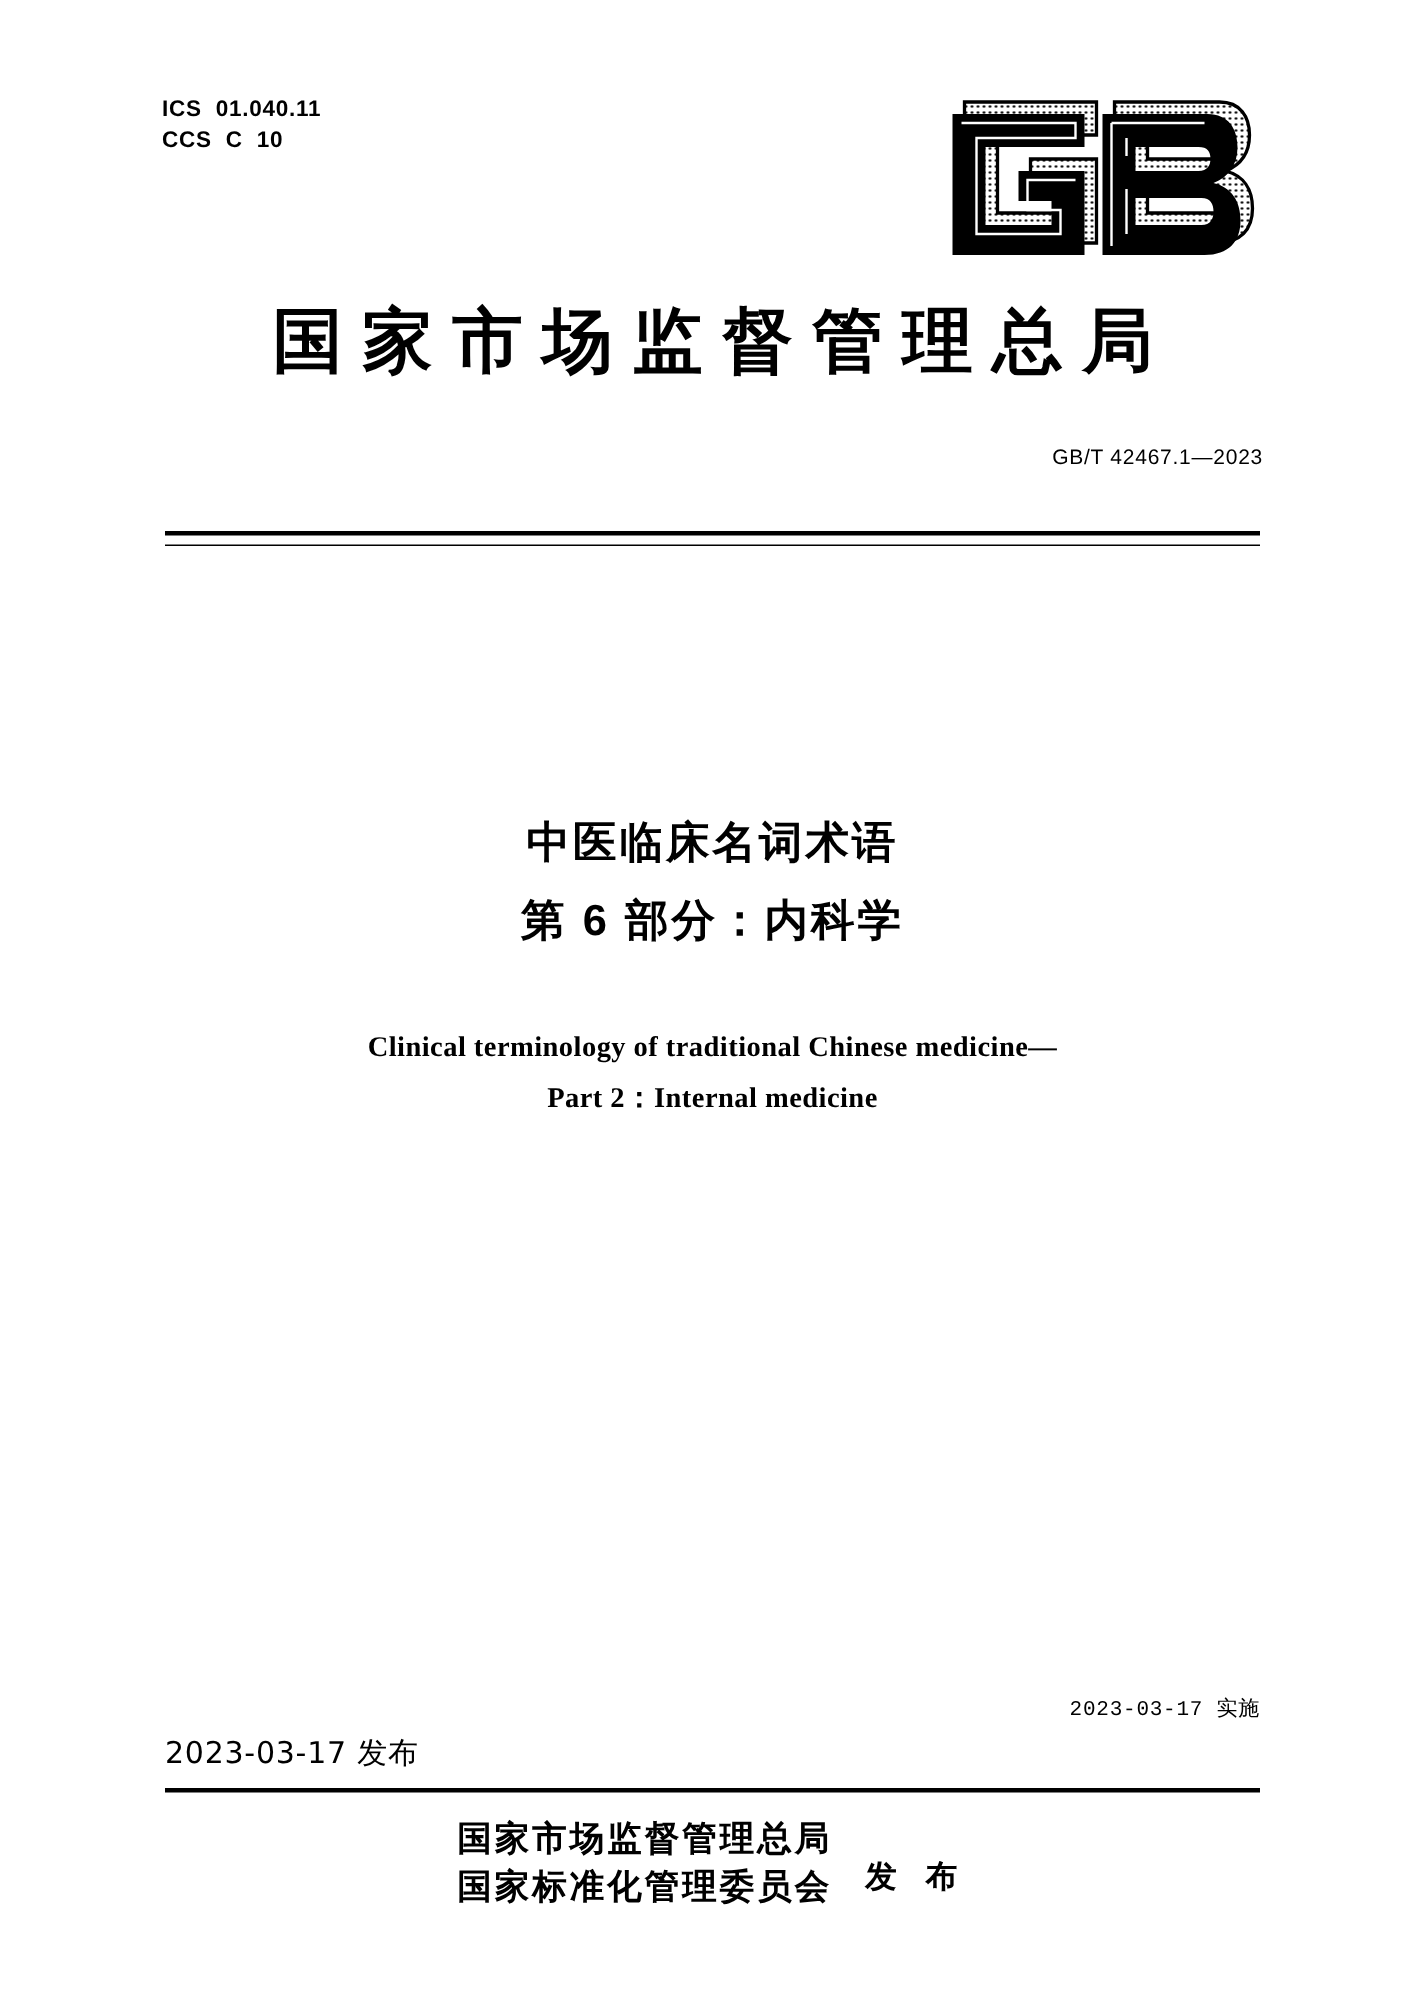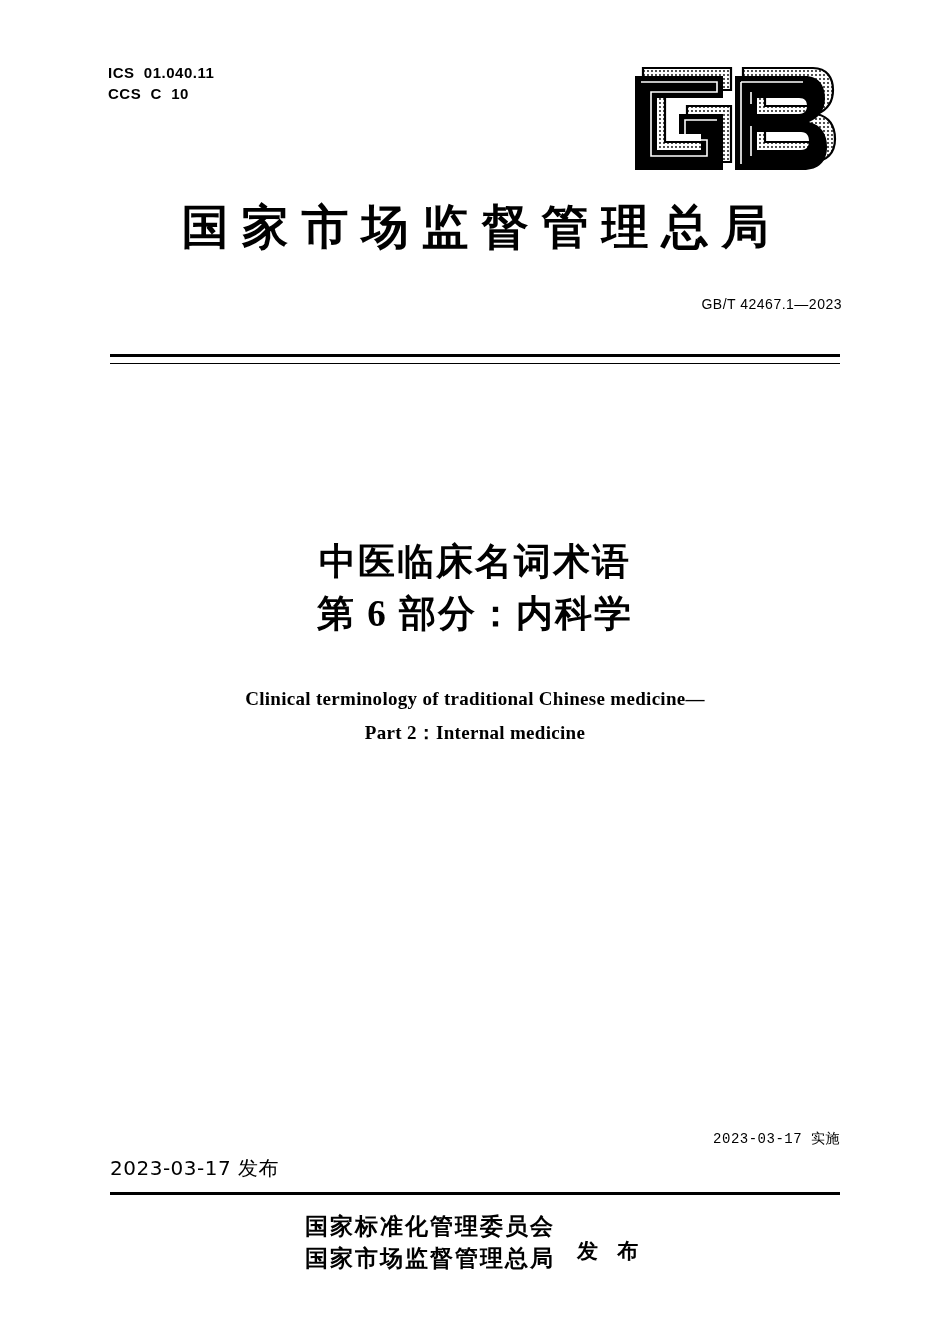--- a/index.html
+++ b/index.html
@@ -87,23 +87,23 @@
     background: #000;
   }
 
   
   .doc-title {
     position: absolute;
     left: 0;
     right: 0;
     top: 512px;
     text-align: center;
-    font-family: Liberation Serif, serif;
-    font-weight: bold;
-    font-size: 37px;
+    font-family: Liberation Sans, sans-serif;
+    font-weight: bold;
+    font-size: 29px;
     line-height: 52px;
     letter-spacing: 2px;
   }
   .doc-title .line2 { letter-spacing: 2px; }
 
   
   .doc-title-en {
     position: absolute;
     left: 0;
     right: 0;
@@ -227,19 +227,19 @@
     <div>Part 2：Internal medicine</div>
   </div>
 
   <div class="date-publish">2023-03-17 发布</div>
   <div class="date-implement">2023-03-17 实施</div>
 
   <div class="footer-rule"></div>
 
   <div class="issuer">
     <div class="issuer-names">
+      <div>国家市场监督管理总局</div>
       <div>国家标准化管理委员会</div>
-      <div>国家市场监督管理总局</div>
     </div>
     <div class="issuer-verb">发 布</div>
   </div>
 
 </div>
 
 </body></html>

